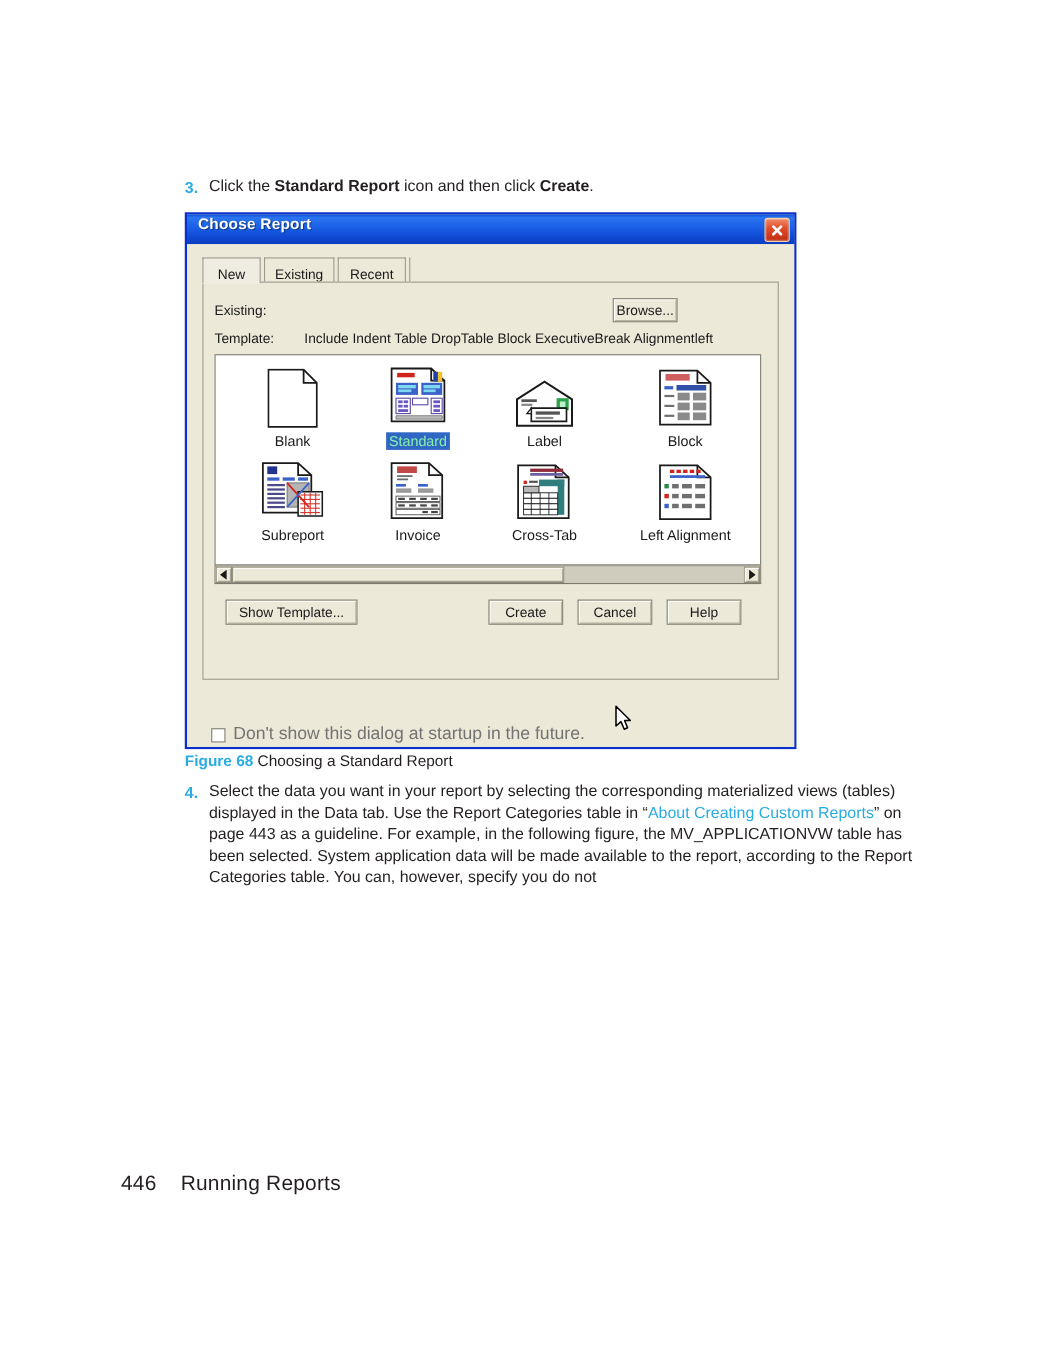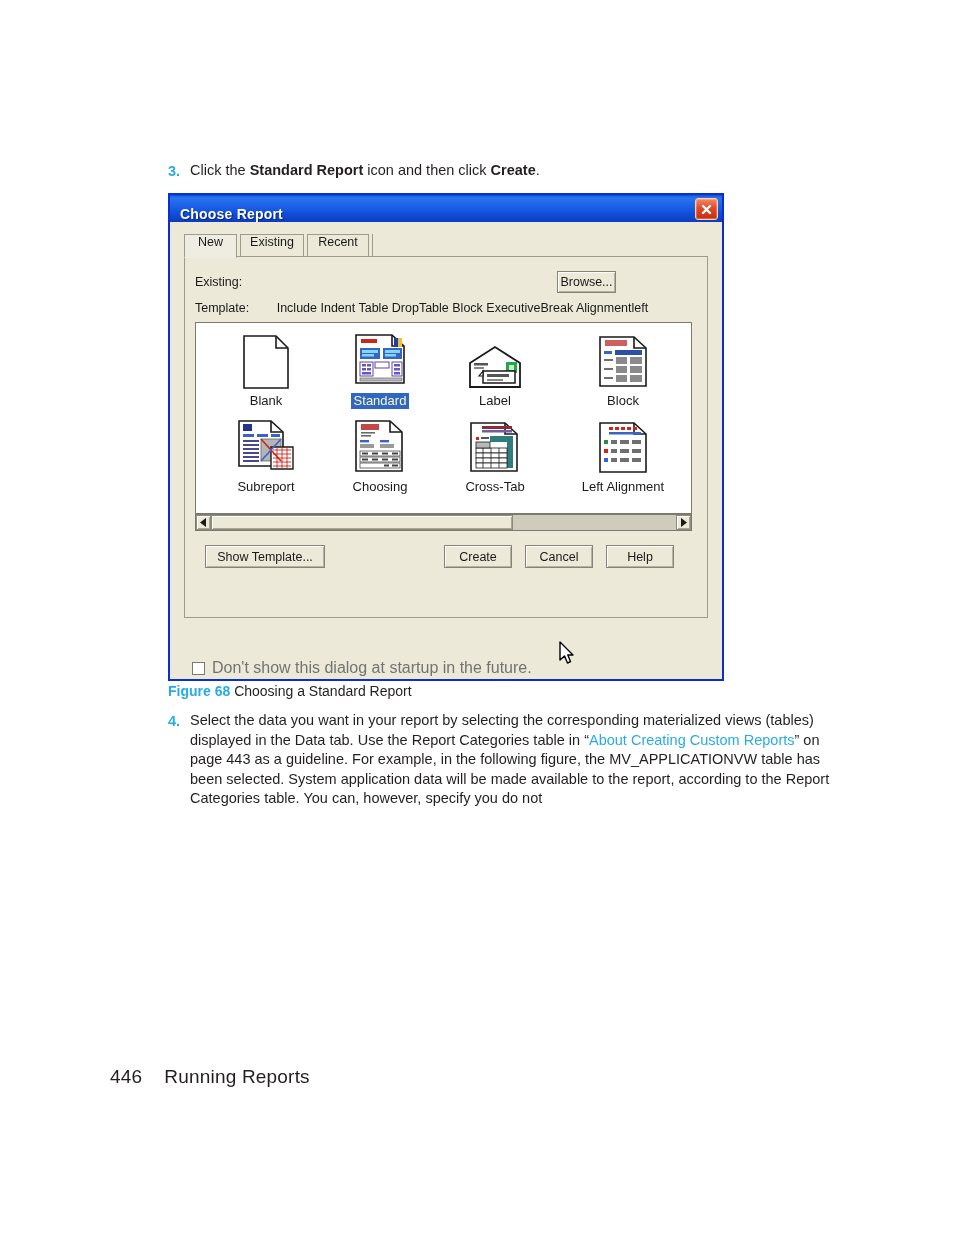--- a/index.html
+++ b/index.html
@@ -30,21 +30,21 @@
   .dialog{
     position:absolute;left:168px;top:193px;width:556px;height:488px;
     border:2px solid #0a2fce;
     background:#ece9d8;
     box-sizing:border-box;
     font-family:"Liberation Sans", sans-serif;
   }
   .titlebar{
     position:relative;height:27px;
     background:linear-gradient(180deg,#0a4fd8 0%,#2a74ef 10%,#1a5fe6 45%,#0f4ad4 75%,#0d3cc0 100%);
-    display:flex;align-items:flex-end;
+    display:flex;align-items:flex-start;
   }
   .titlebar-text{
     color:#ffffff;font-weight:bold;font-size:14px;padding-left:10px;
     text-shadow:1px 1px 1px rgba(0,0,0,.45);
     letter-spacing:.2px;
   }
   .closebtn{
     position:absolute;right:4px;top:3px;width:21px;height:20px;
     background:linear-gradient(180deg,#f08a6a 0%,#e04a28 45%,#c12f12 100%);
     border:1px solid #ffd0a0;border-radius:3px;
@@ -53,21 +53,21 @@
   }
   .closebtn svg{display:block;}
 
   .dlg-body{position:relative;height:calc(100% - 27px);background:#ece9d8;padding:0;}
 
   
   .tabstrip{position:absolute;left:14px;top:12px;width:524px;height:23px;}
   .tab{
     position:absolute;top:0;height:23px;
     background:#ece9d8;border:1px solid #9d9a8e;border-bottom:none;
-    display:flex;align-items:flex-start;justify-content:center;
+    display:flex;align-items:flex-end;justify-content:center;
     font-size:12.5px;color:#1a1a1a;
     box-sizing:border-box;
   }
   .tab.sel{background:#efece1;border-bottom:1px solid #efece1;z-index:3;height:24px;}
   .tab0{left:0;width:53px;}
   .tab1{left:56px;width:64px;}
   .tab2{left:123px;width:62px;}
   .tabtail{position:absolute;left:188px;top:0;width:1px;height:23px;background:#9d9a8e;}
 
   
@@ -102,21 +102,21 @@
 
   
   .listbox{
     position:absolute;left:10px;top:65px;width:497px;height:192px;
     background:#ffffff;border:1px solid #7c7a6e;box-sizing:border-box;
   }
   .grid{position:relative;width:100%;height:100%;}
   .cell{position:absolute;width:124px;text-align:center;}
   .cell .glyph{height:58px;display:flex;align-items:flex-end;justify-content:center;}
   .cell .cap{font-size:13px;color:#1a1a1a;margin-top:4px;display:inline-block;padding:1px 3px;line-height:14px;}
-  .cell.selected .cap{background:#3167c4;color:#fef9c3;}
+  .cell.selected .cap{background:#3167c4;color:#86efac;}
 
   .r0{top:8px;} .r1{top:94px;}
   .c0{left:8px;} .c1{left:122px;} .c2{left:237px;} .c3{left:352px;}
   .c3w{width:150px;}
 
   
   .hscroll{
     position:absolute;left:10px;top:257px;width:497px;height:17px;
     background:#efecdf;border:1px solid #7c7a6e;box-sizing:border-box;
     display:flex;align-items:stretch;
@@ -357,21 +357,21 @@
                       <rect x="38" y="33.5" width="6" height="2"></rect>
                     <rect x="8" y="39.5" width="6" height="2"></rect>
                       <rect x="18" y="39.5" width="6" height="2"></rect>
                       <rect x="28" y="39.5" width="6" height="2"></rect>
                       <rect x="38" y="39.5" width="6" height="2"></rect>
                     <rect x="30" y="45.5" width="5" height="2"></rect>
                       <rect x="38" y="45.5" width="6" height="2"></rect>
                   </g>
                 </svg>
               </div>
-              <span class="cap">Choosing</span>
+              <span class="cap">Invoice</span>
             </div>
 
             <div class="cell r1 c2">
               <div class="glyph">
                 <svg width="52" height="54" viewBox="0 0 52 54">
                   <polygon points="2,2 36,2 48,13 48,50 2,50" fill="#ffffff" stroke="#1a1a1a" stroke-width="1.6"></polygon>
                   <polyline points="36,2 36,13 48,13" fill="none" stroke="#1a1a1a" stroke-width="1.6"></polyline>
                   <rect x="13" y="5" width="30" height="3" fill="#8e2b3a"></rect>
                   <rect x="13" y="9" width="30" height="2.5" fill="#6d5fa0"></rect>
                   <rect x="7" y="16" width="3" height="3" fill="#d0241b"></rect>

